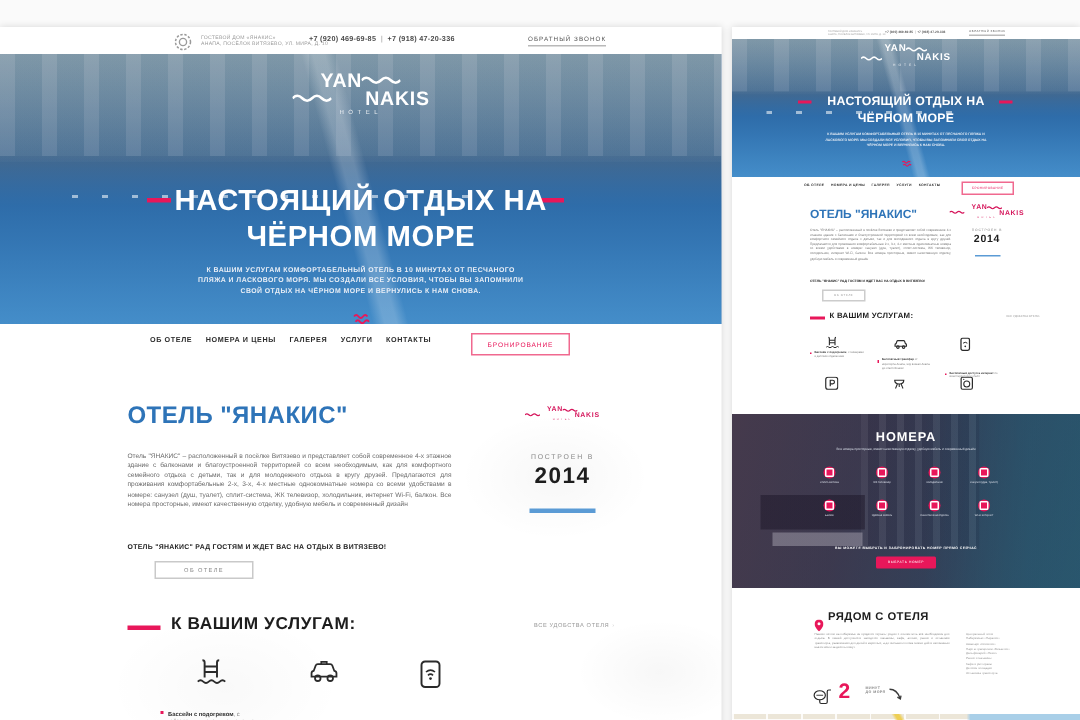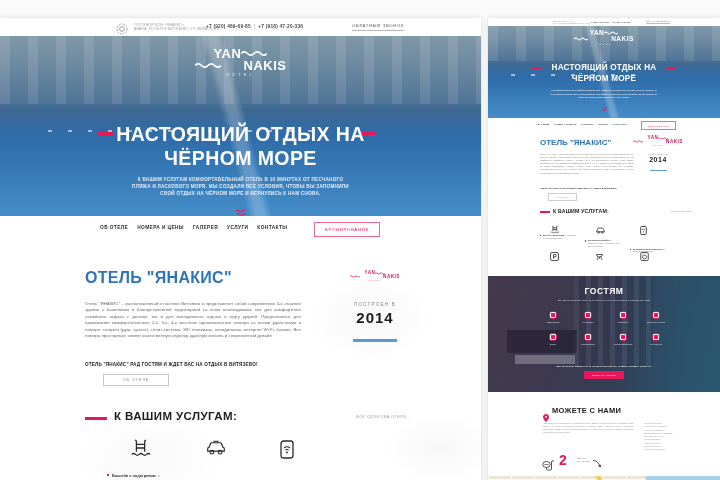--- a/index.html
+++ b/index.html
@@ -416,21 +416,21 @@
         </svg></span>
 
     <div class="abs pr-srv-text pr-st1 bullet-item"><b>Бассейн с подогревом</b><span>, с гейзерами и детским отделением</span></div>
     <div class="abs pr-srv-text pr-st2 bullet-item"><b>Бесплатный трансфер</b><span> от аэропорта Анапы, ж/д вокзал Анапы до отеля Янакис</span></div>
     <div class="abs pr-srv-text pr-st3 bullet-item"><b>Бесплатный доступ в интернет</b><span> по всей территории отеля</span></div>
     <div class="abs pr-srv-text pr-st4 bullet-item"><b>Парковка</b><span> на охраняемой территории отеля</span></div>
     <div class="abs pr-srv-text pr-st5 bullet-item"><b>Мангальная зона</b><span> для отдыха гостей</span></div>
     <div class="abs pr-srv-text pr-st6 bullet-item"><b>Стиральная машина</b><span> и гладильные принадлежности</span></div>
 
     <div class="abs pr-rooms scene-room"></div>
-    <div class="abs pr-rooms-title">ГОСТЯМ</div>
+    <div class="abs pr-rooms-title">НОМЕРА</div>
     <div class="abs pr-rooms-sub">Все номера просторные, имеют качественную отделку, удобную мебель и современный дизайн</div>
 
     <div class="abs pr-feat pr-f11">
         <span class="circ">
           <span class="glyph"></span>
         </span>
         <span class="cap">Сплит-система</span>
       </div>
     <div class="abs pr-feat pr-f12">
         <span class="circ">
@@ -475,21 +475,21 @@
         <span class="cap">Wi-Fi интернет</span>
       </div>
 
     <div class="abs pr-rooms-cta">ВЫ МОЖЕТЕ ВЫБРАТЬ И ЗАБРОНИРОВАТЬ НОМЕР ПРЯМО СЕЙЧАС</div>
     <div class="abs pr-rooms-btn">ВЫБРАТЬ НОМЕР</div>
 
     <span class="abs pr-pin"><svg width="6" height="8" viewBox="0 0 12 16">
           <path d="M6 0 C2.7 0 0 2.7 0 6 c0 4.5 6 10 6 10 s6 -5.5 6 -10 C12 2.7 9.3 0 6 0 z" fill="currentColor"></path>
           <circle cx="6" cy="5.6" r="2" fill="#fff"></circle>
         </svg></span>
-    <div class="abs pr-near-title">МОЖЕТЕ С НАМИ</div>
+    <div class="abs pr-near-title">РЯДОМ С ОТЕЛЯ</div>
     <div class="abs pr-near-body">Нашим гостям на побережье не придётся скучать: рядом с отелем есть всё необходимое для отдыха. В пешей доступности находятся магазины, кафе, аптеки, рынок и остановки транспорта, развлечения для детей и взрослых, а до песчаного пляжа можно дойти неспешным шагом всего за десять минут.</div>
     <div class="abs pr-places">
       <div>Центральный пляж</div>
       <div>Набережная «Паралия»</div>
       <div>Аквапарк «Олимпия»</div>
       <div>Парк аттракционов «Византия»</div>
       <div>Дельфинарий «Немо»</div>
       <div>Рынок и магазины</div>
       <div>Кафе и рестораны</div>
       <div>Детские площадки</div>

